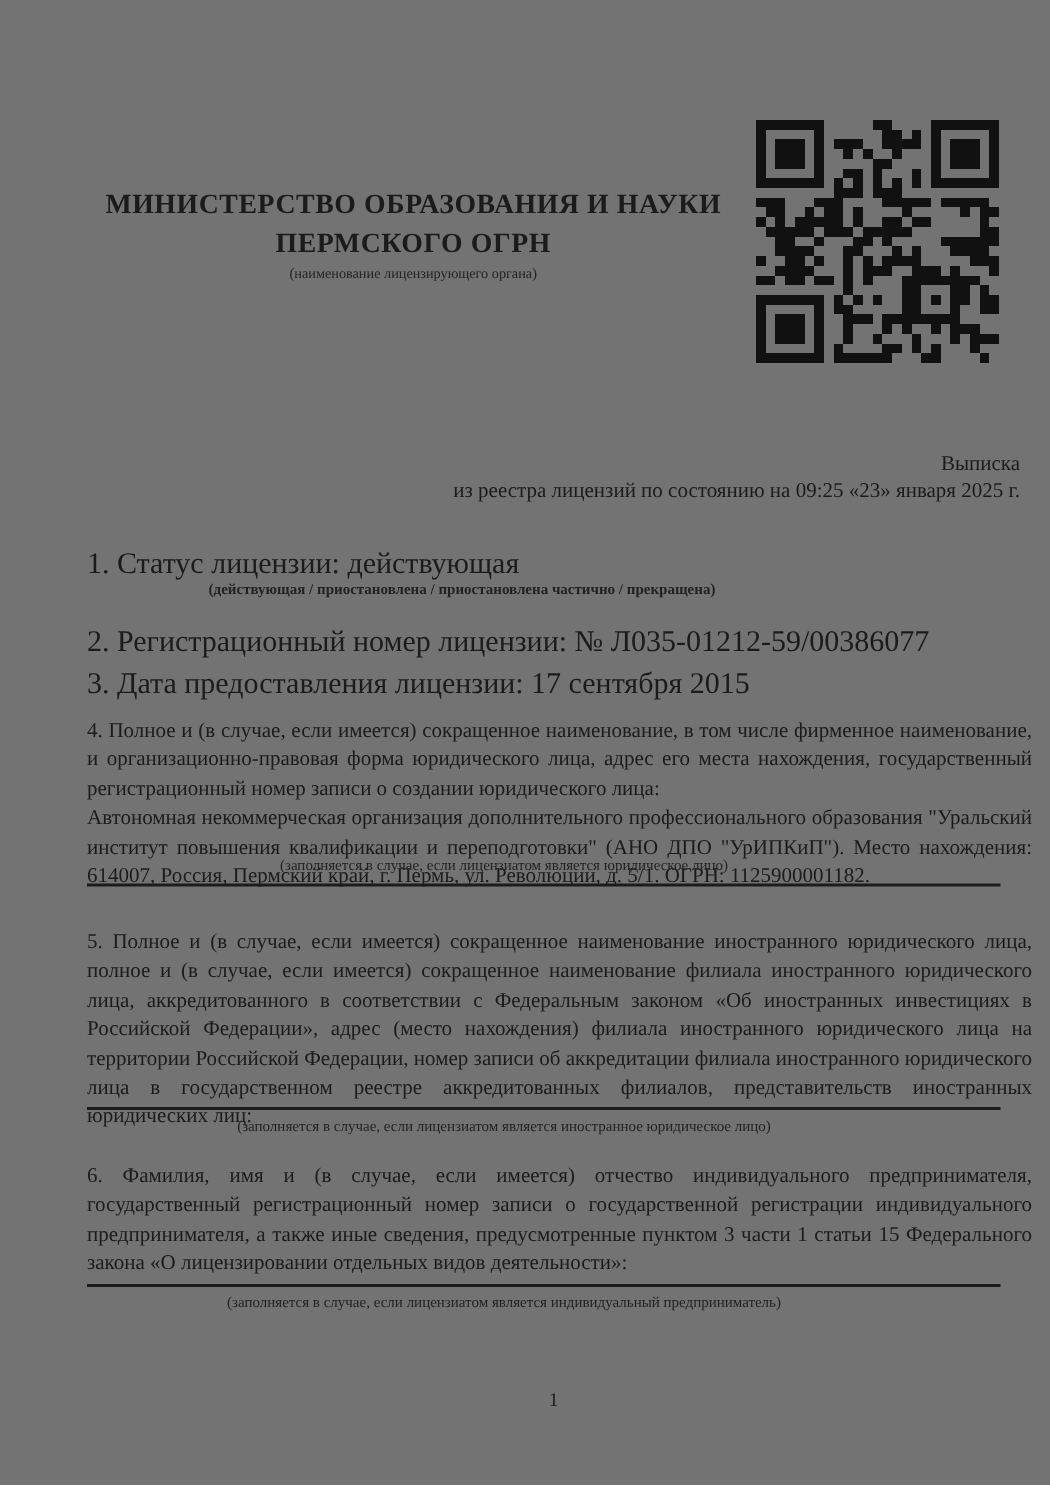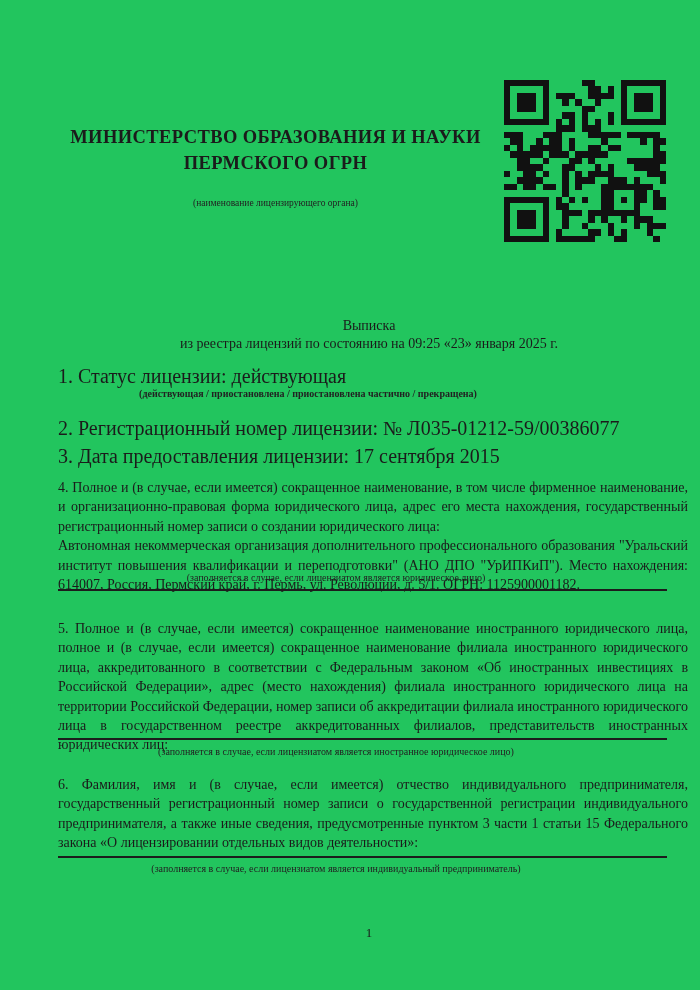--- a/index.html
+++ b/index.html
@@ -1,32 +1,32 @@
 <!DOCTYPE html>
 <html lang="ru"><head>
 <meta charset="utf-8">
 <style>
   html,body { margin:0; padding:0; background:#ffffff; }
   .page {
-    position:relative; width:700px; height:990px; background:#22c55e;
+    position:relative; width:700px; height:990px; background:#737373;
     font-family:"Liberation Serif","DejaVu Serif",serif; color:#1b1b1b;
     overflow:hidden;
   }
   .abs { position:absolute; }
 
   
   .ministry { left:58px; top:124px; width:435px; text-align:center; }
   .ministry-name { font-weight:bold; font-size:18.5px; line-height:26px; letter-spacing:0.4px; }
-  .ministry-caption { font-size:9.5px; margin-top:22px; color:#222; }
+  .ministry-caption { font-size:9.5px; margin-top:2px; color:#222; }
 
   .qr { left:504px; top:80px; width:162px; height:162px; }
   .qr svg { width:100%; height:100%; shape-rendering:crispEdges; display:block; }
 
   
-  .vypiska { left:58px; top:301px; width:622px; text-align:center; font-size:14px; line-height:17.5px;margin-top:16px; }
+  .vypiska { left:58px; top:301px; width:622px; text-align:right; font-size:14px; line-height:17.5px; }
 
   
   .line-item { left:58px; font-size:20px; line-height:18px; white-space:nowrap; }
   .para-block { left:58px; width:630px; }
   .para { margin:0; font-size:14px; line-height:19.4px; text-align:justify; }
   .caption { font-size:10px; text-align:center; color:#222; }
   .cap-status { left:108px; top:388px; width:400px;font-weight:bold; }
   .cap-legal  { left:58px; top:572px; width:556px; }
   .cap-foreign{ left:58px; top:746px; width:556px; }
   .cap-entre  { left:58px; top:863px; width:556px;text-align:center; }

